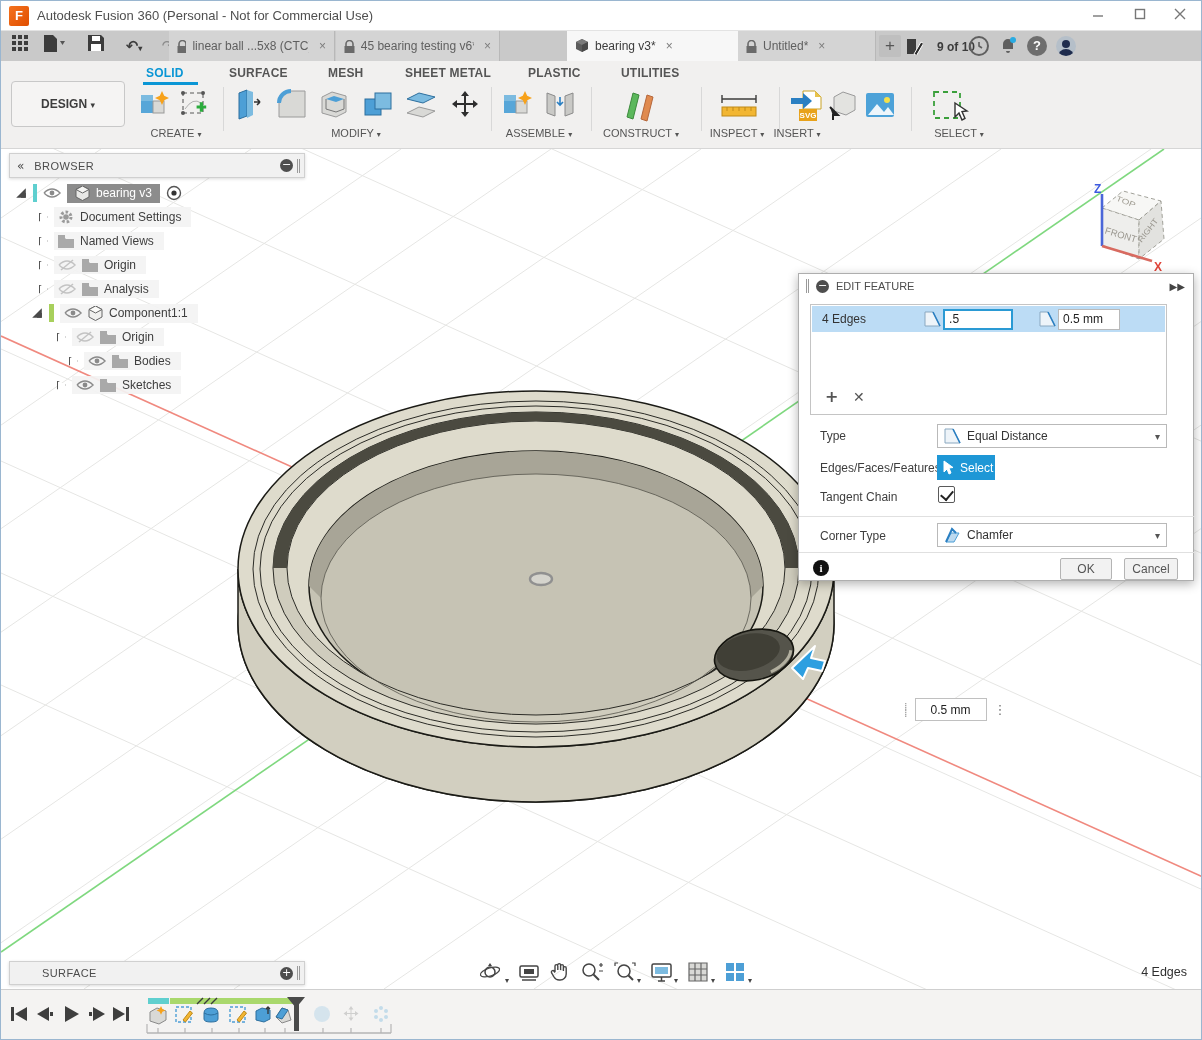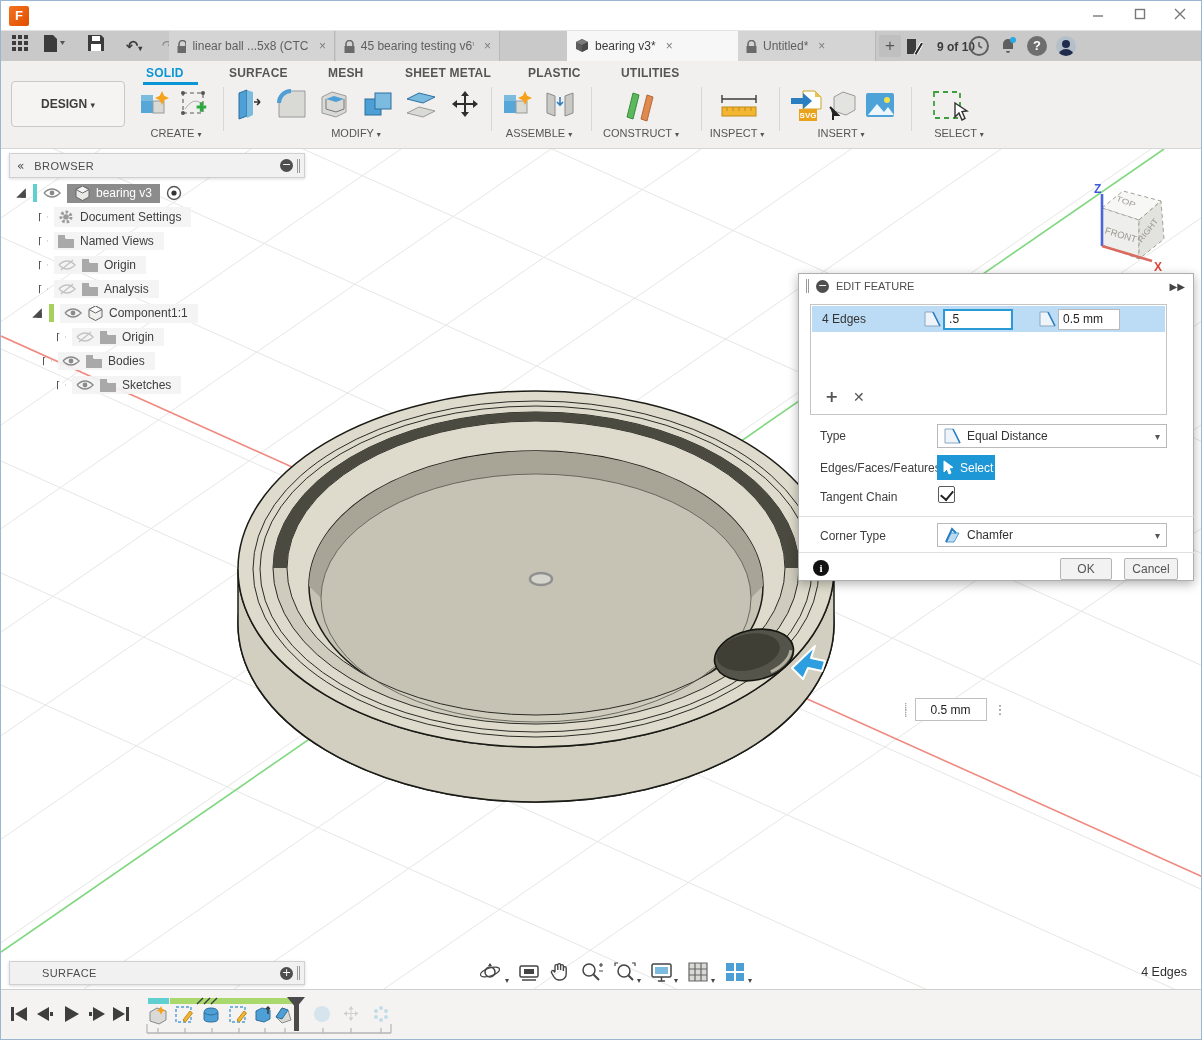--- a/index.html
+++ b/index.html
@@ -141,20 +141,21 @@
       <text transform="translate(1149,231) rotate(-52) scale(1,.9)" font-size="9" fill="#9a978f" text-anchor="middle">RIGHT</text>
       <line x1="1101" y1="245" x2="1101" y2="193" stroke="#4a66d8" stroke-width="2.6"></line>
       <line x1="1101" y1="245" x2="1151" y2="260" stroke="#d86a60" stroke-width="2.6"></line>
       <text x="1093" y="192" font-size="12" font-weight="bold" fill="#3d5ae0">Z</text>
       <text x="1153" y="270" font-size="12" font-weight="bold" fill="#e04338">X</text>
     </g>
   </svg>
 
   <div id="titlebar">
     <div id="fusion-logo">F</div>
+    <span id="title-text">Autodesk Fusion 360 (Personal - Not for Commercial Use)</span>
     <div class="winbtn" style="right:90px">
       <svg width="12" height="12">
           <line x1="1" y1="8" x2="11" y2="8" stroke="#777" stroke-width="1.4"></line>
         </svg></div>
     <div class="winbtn" style="right:48px">
       <svg width="12" height="12">
           <rect x="1.5" y="1.5" width="9" height="9" fill="none" stroke="#777" stroke-width="1.4"></rect>
         </svg></div>
     <div class="winbtn" style="right:8px">
       <svg width="12" height="12">
@@ -360,21 +361,21 @@
           <path d="M6,8 l9,-5 12,4 v14 l-9,5 -12,-4 z" fill="#e3e3e0" stroke="#9a9a9a"></path>
           <path d="M2,18 l8,8 h-5 l-0,5" fill="none" stroke="#222" stroke-width="2"></path>
           <path d="M2,18 l9,9 -6,0 z" fill="#222"></path>
         </svg></div>
     <div class="ricon" style="left:863px">
       <svg width="32" height="32">
           <rect x="2" y="4" width="28" height="24" rx="2" fill="#4da2d8"></rect>
           <circle cx="23" cy="11" r="3" fill="#f5e04a"></circle>
           <path d="M4,26 l9,-11 7,8 4,-5 6,8 z" fill="#eef6fb"></path>
         </svg></div>
-    <div class="grp-label" style="left:800px;width:80px"><span>INSERT</span> <span class="g" style="font-size:8px">▾</span></div>
+    <div class="grp-label" style="left:756px;width:80px"><span>INSERT</span> <span class="g" style="font-size:8px">▾</span></div>
     <div class="rsep" style="left:910px"></div>
 
     <div class="ricon" style="left:930px">
       <svg width="40" height="34">
           <rect x="3" y="3" width="26" height="26" fill="none" stroke="#3ba03b" stroke-width="1.8" stroke-dasharray="5,4"></rect>
           <path d="M24,14 v14 l4,-4 3,7 3,-1.5 -3,-7 5,-0.5 z" fill="#fff" stroke="#333" stroke-width="1.4"></path>
         </svg></div>
     <div class="grp-label" style="left:918px;width:80px"><span>SELECT</span> <span class="g" style="font-size:8px">▾</span></div>
   </div>
 
@@ -481,21 +482,21 @@
           <line x1="3" y1="11" x2="15" y2="1" stroke="#c3c3c3" stroke-width="1.5"></line>
         </svg>
     <svg width="16" height="13">
           <path d="M0,2 h6 l2,2 h8 v9 h-16 z" fill="#a9a9a9"></path>
           <rect x="0" y="0" width="7" height="3" fill="#a9a9a9"></rect>
         </svg>
     <span class="lbl">Origin</span>
       </span>
   </div>
 
-  <div class="brow" style="left:42px;top:349px">
+  <div class="brow" style="left:68px;top:349px">
     <span class="tri-e"></span>
     <span class="bg">
         <svg width="18" height="12">
           <path d="M1,6 q8,-8 16,0 q-8,8 -16,0" fill="none" stroke="#8a8a8a" stroke-width="1.5"></path>
           <circle cx="9" cy="6" r="2.4" fill="#8a8a8a"></circle>
         </svg>
     <svg width="16" height="13">
           <path d="M0,2 h6 l2,2 h8 v9 h-16 z" fill="#a9a9a9"></path>
           <rect x="0" y="0" width="7" height="3" fill="#a9a9a9"></rect>
         </svg>

